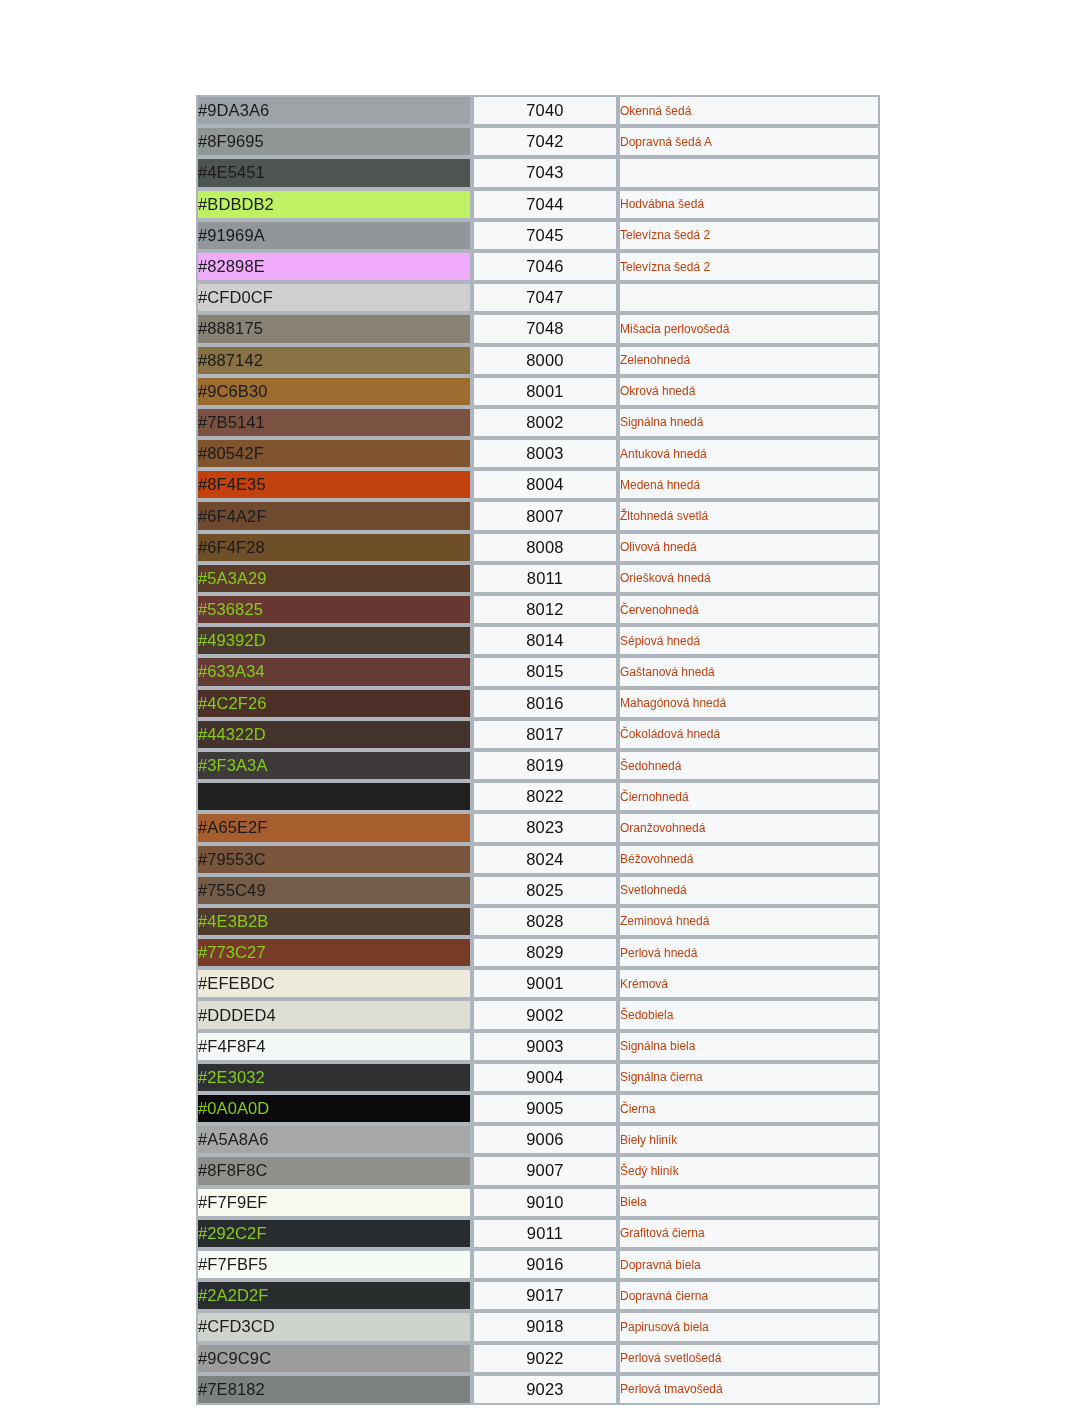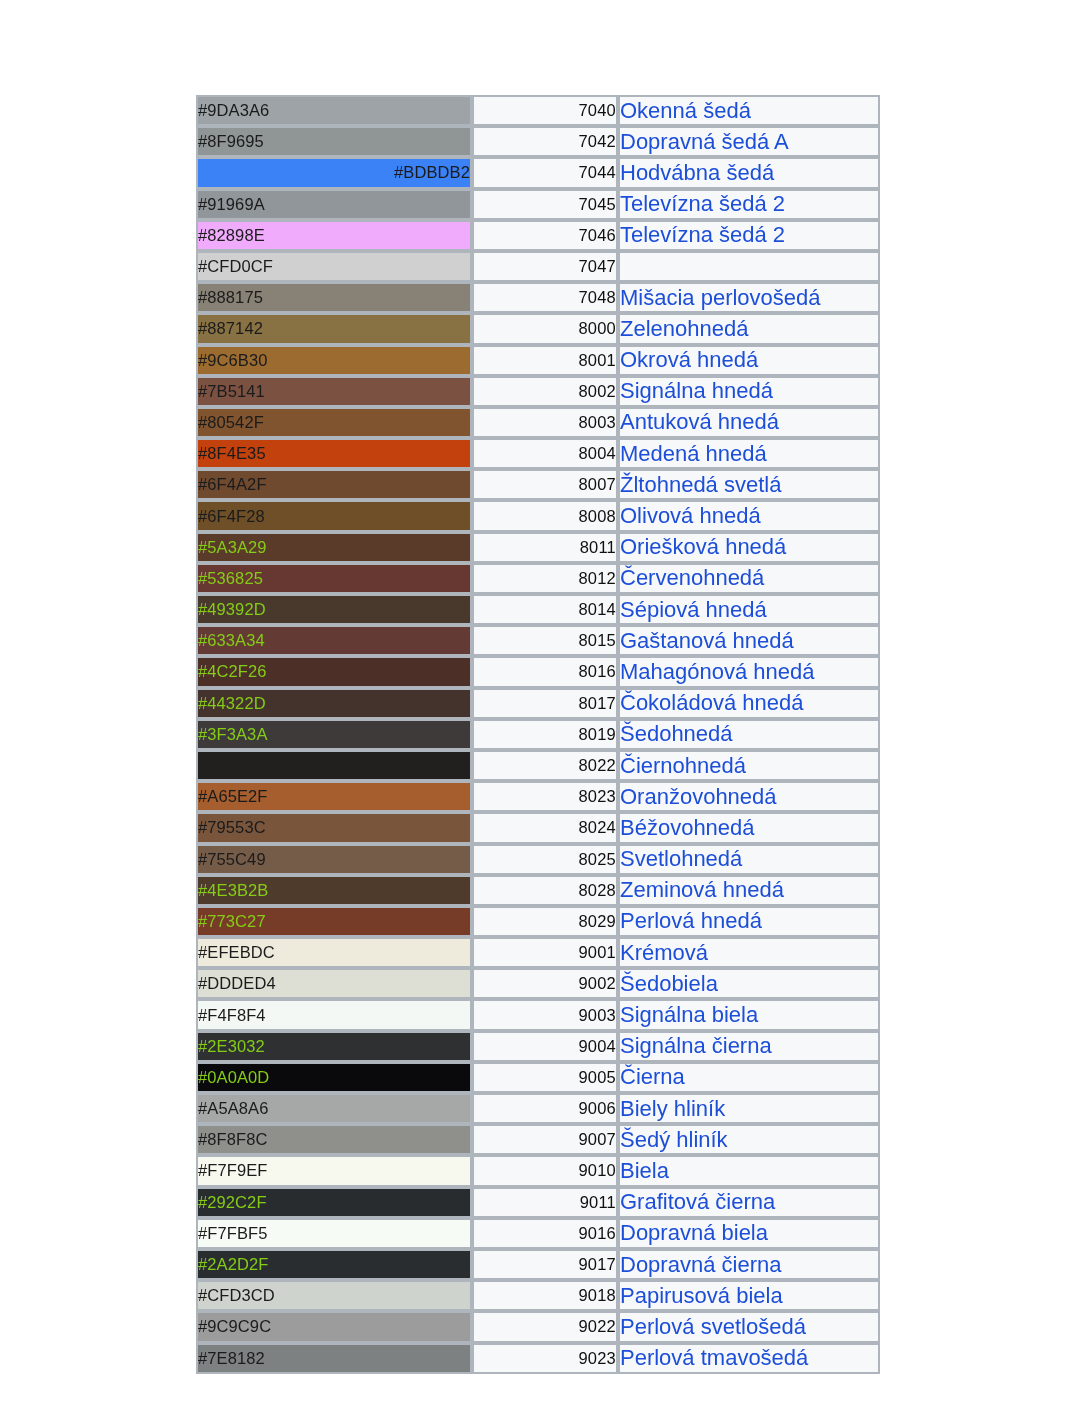--- a/index.html
+++ b/index.html
@@ -53,53 +53,58 @@
     padding-left: 12px;
     letter-spacing: 0.1px;
   }
   td.swatch.dark-text { color: #84cc16; }
   td.swatch.blank-text { color: transparent; }
 
   
   td.ralnum {
     width: 142px;
     background: #F6F8F9;
-    text-align: right;
+    text-align: center;
     font-size: 16.5px;
     color: #101010;
     letter-spacing: 0.2px;
   }
 
   
   td.ralname {
     width: 258px;
     background: #F6F8F9;
     padding-left: 12px;
-    font-size: 22px;
-    color: #1d4ed8;
+    font-size: 12px;
+    color: #c2410c;
   }
 </style>
 </head>
 <body>
 
 <div id="page">
   <table id="ral-table">
     <tbody id="ral-tbody">
         <tr>
           <td class="swatch" style="background: rgb(157, 163, 166);">#9DA3A6</td>
           <td class="ralnum">7040</td>
           <td class="ralname">Okenná šedá</td>
         </tr>
         <tr>
           <td class="swatch" style="background: rgb(143, 150, 149);">#8F9695</td>
           <td class="ralnum">7042</td>
           <td class="ralname">Dopravná šedá A</td>
         </tr>
         <tr>
-          <td class="swatch" style="background: #3b82f6; text-align: right;">#BDBDB2</td>
+          <td class="swatch" style="background: rgb(78, 84, 81);">#4E5451</td>
+          <td class="ralnum">7043</td>
+          <td class="ralname"></td>
+        </tr>
+        <tr>
+          <td class="swatch" style="background: #bef264;">#BDBDB2</td>
           <td class="ralnum">7044</td>
           <td class="ralname">Hodvábna šedá</td>
         </tr>
         <tr>
           <td class="swatch" style="background: rgb(145, 150, 154);">#91969A</td>
           <td class="ralnum">7045</td>
           <td class="ralname">Televízna šedá 2</td>
         </tr>
         <tr>
           <td class="swatch" style="background: #f0abfc;">#82898E</td>

